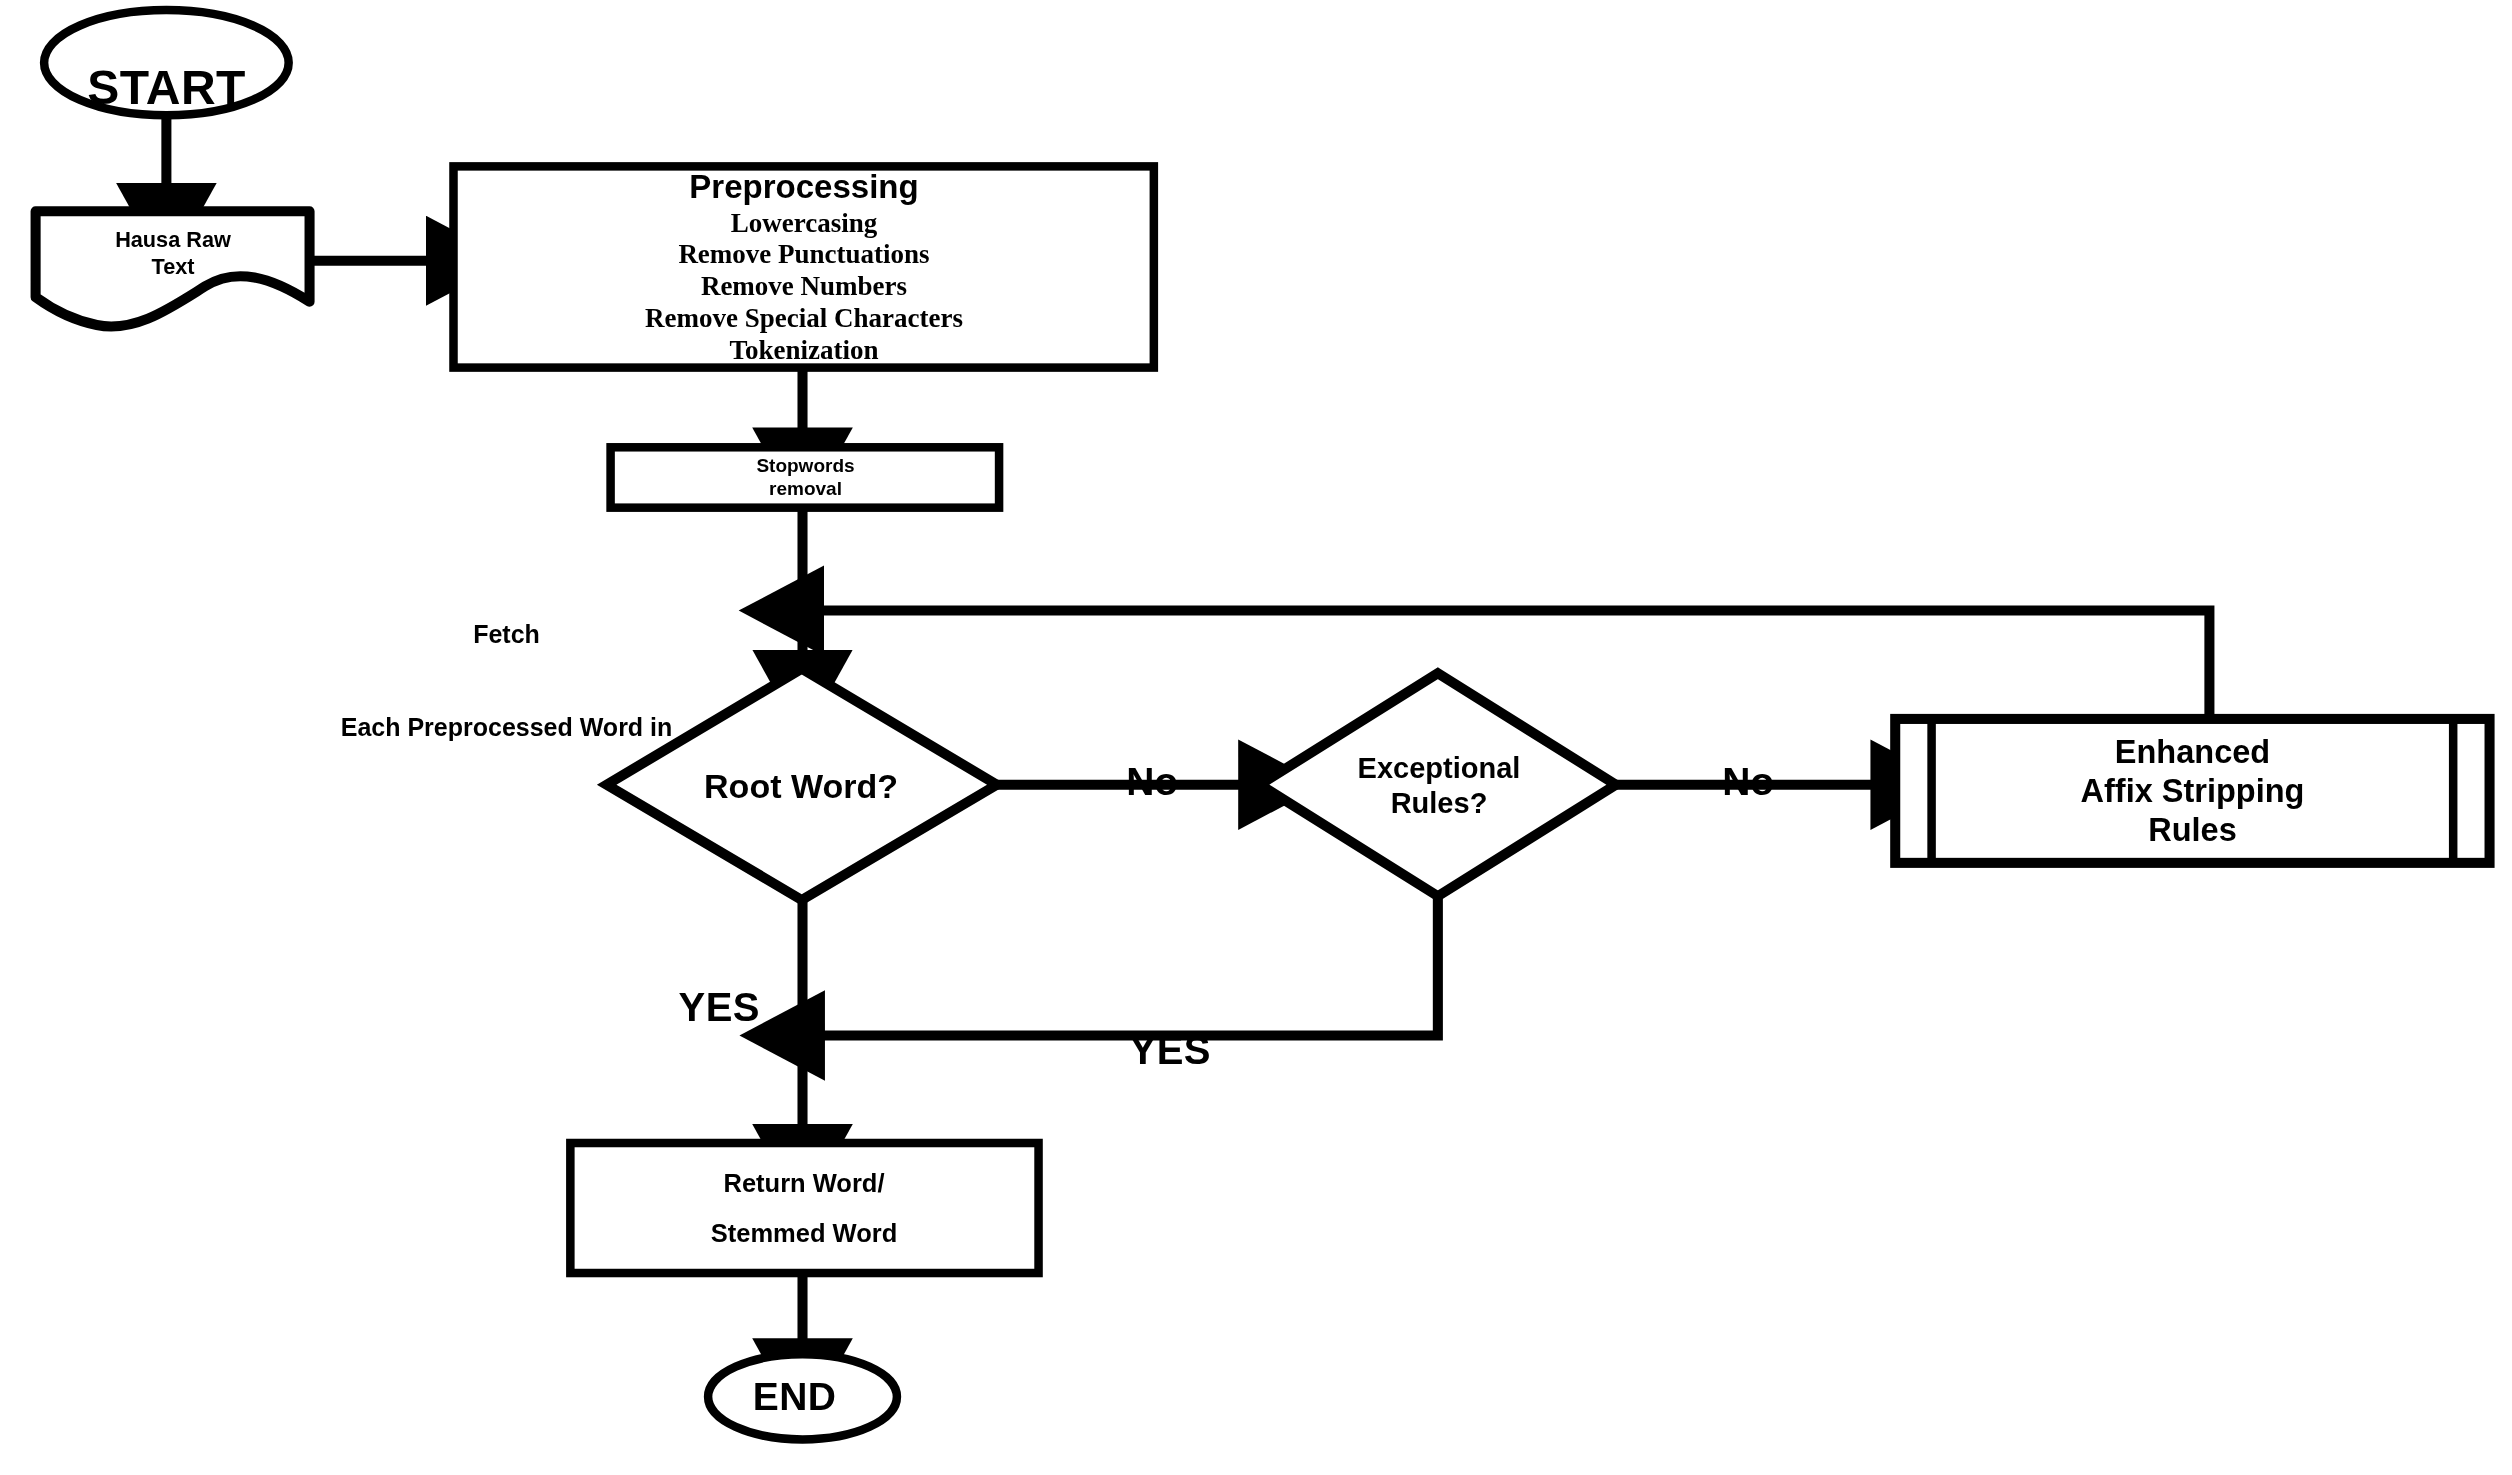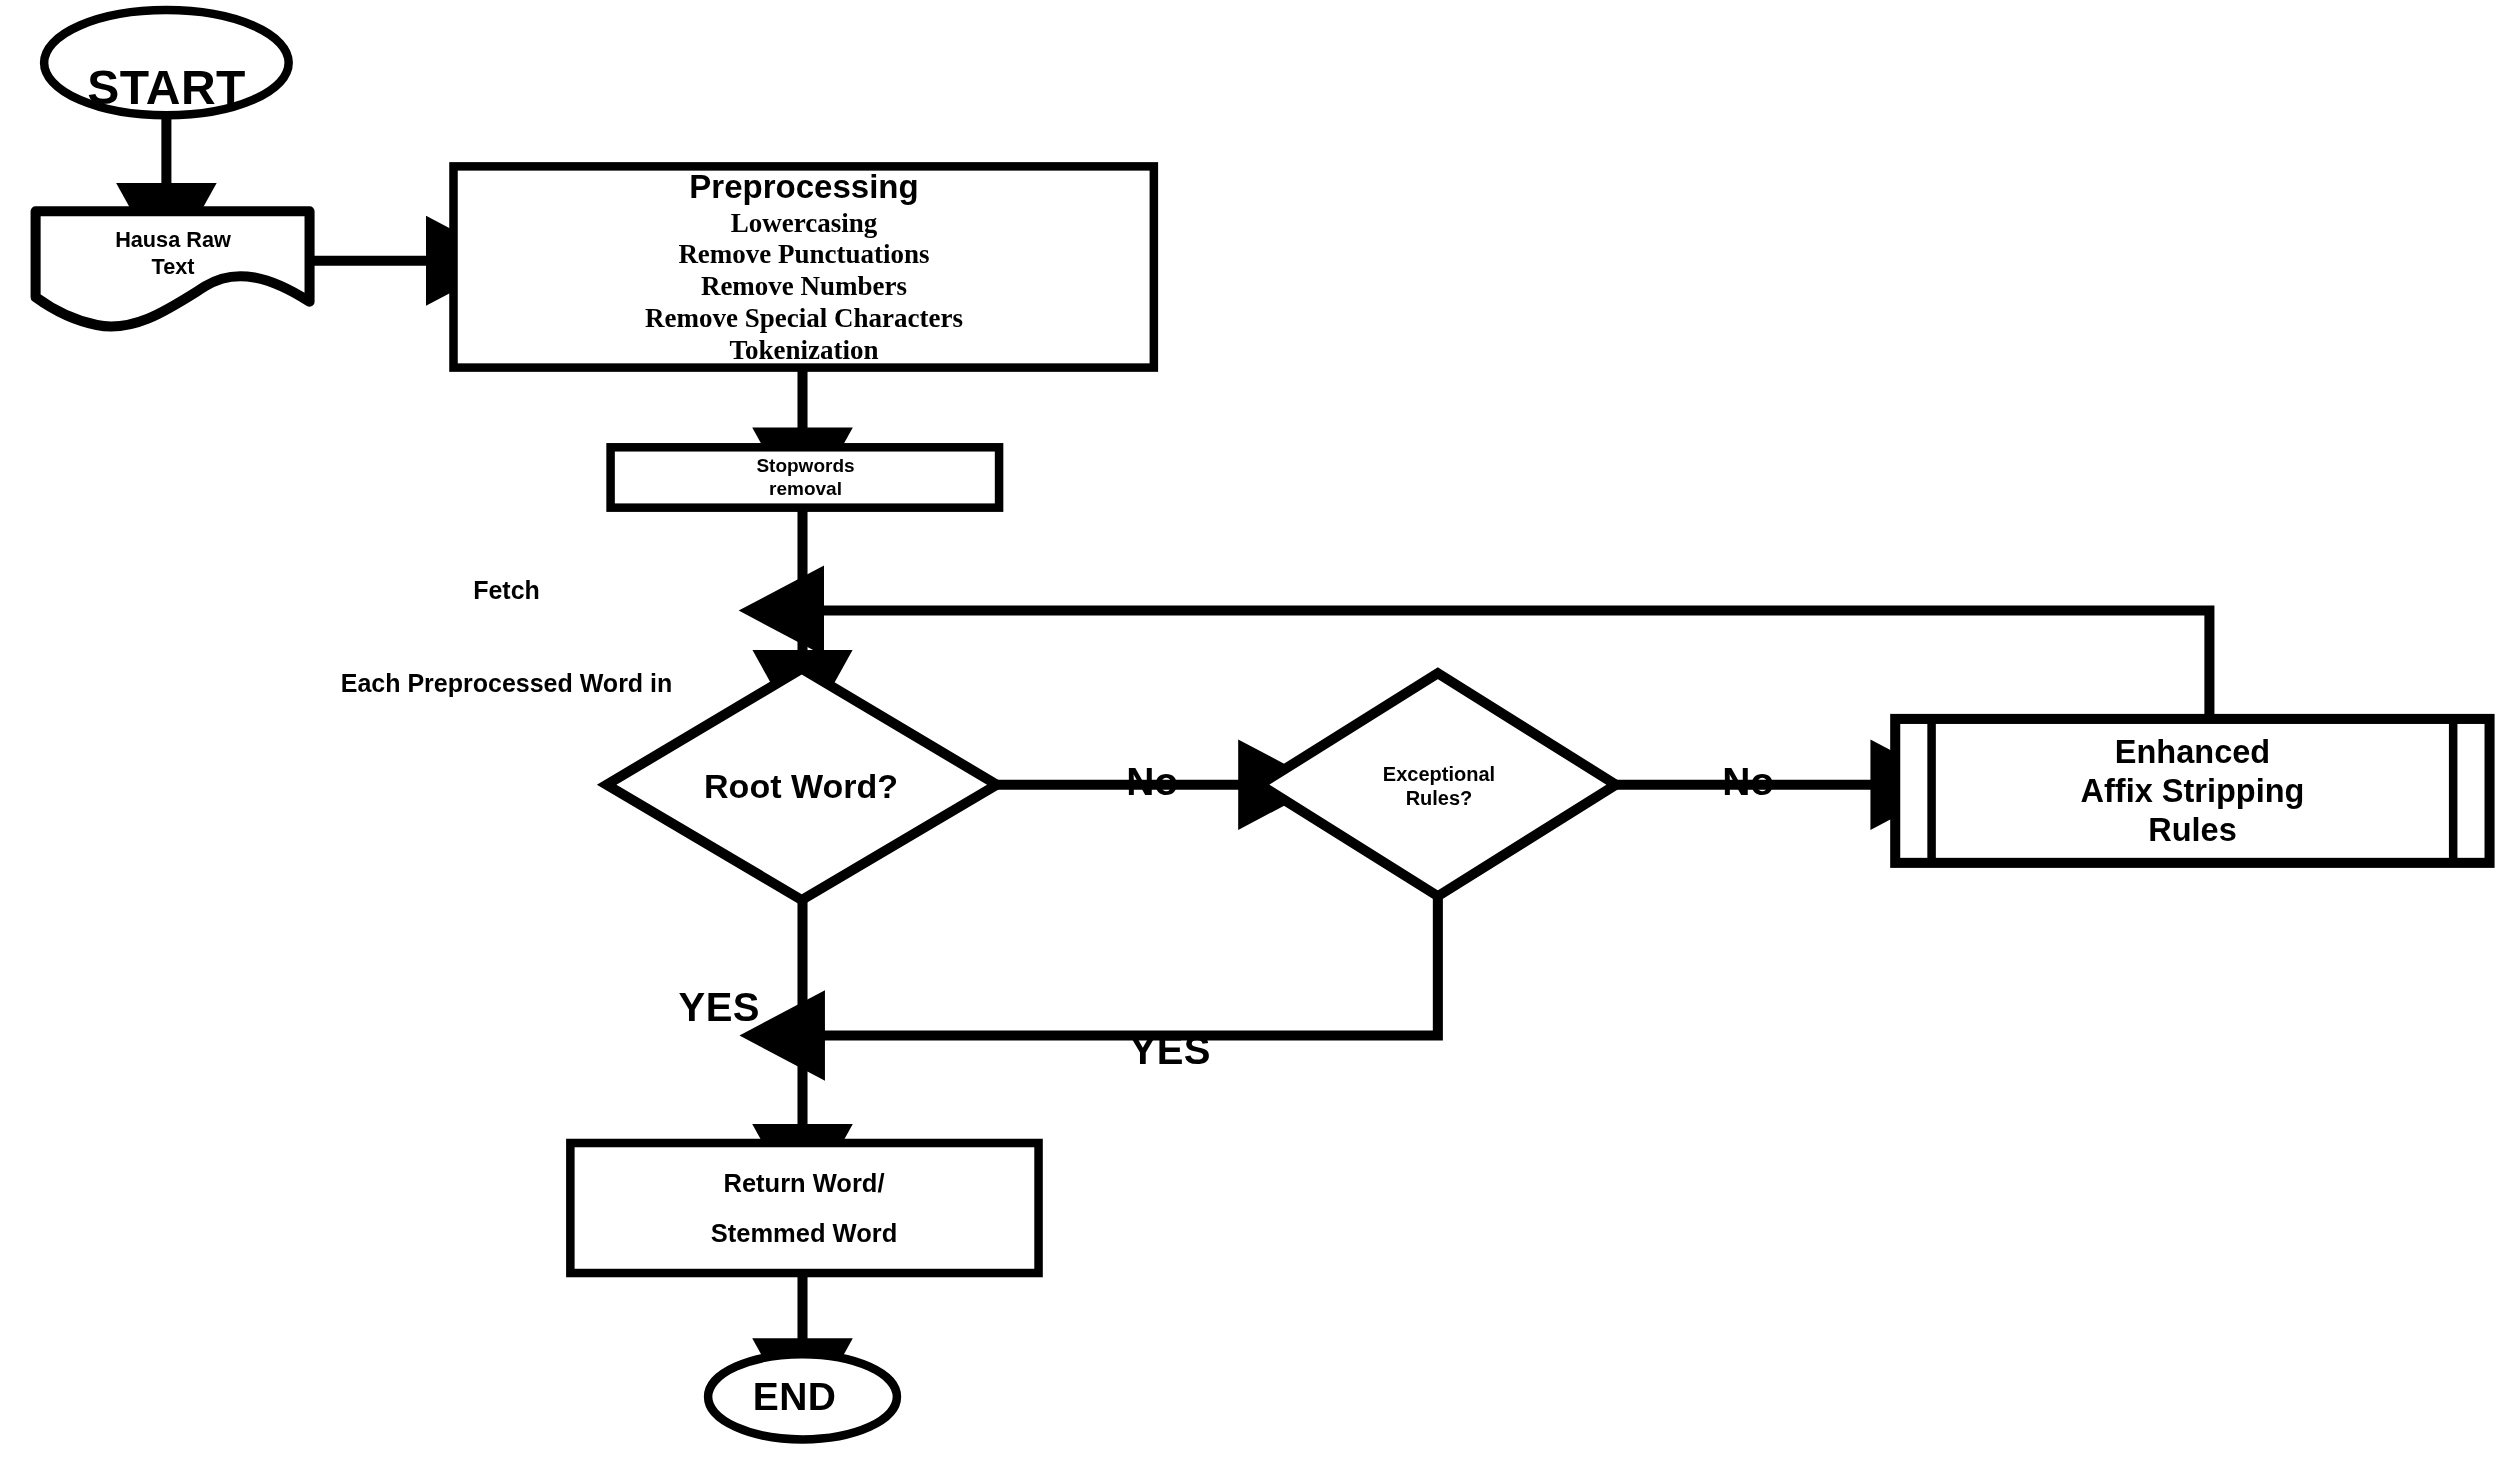--- a/index.html
+++ b/index.html
@@ -46,21 +46,21 @@
     margin-bottom: 1.5px;
   }
   .lbl-prep-item {
     font-size: 27px;
     font-family: "Liberation Serif", serif;
     font-weight: bold;
     line-height: 1.18;
   }
   .lbl-stop    { font-size: 19px; line-height: 1.22; }
   .lbl-diamond { font-size: 34px; line-height: 1.18; }
-  .lbl-diamond-sm { font-size: 20px; line-height: 1.2; }
+  .lbl-diamond-sm { font-size: 29px; line-height: 1.2; }
   .lbl-proc    { font-size: 32.5px; line-height: 1.2; }
   .lbl-return  { font-size: 25.5px; line-height: 1.35; gap: 15px; }
   .edge-label {
     position: absolute;
     color: #000000;
     font-weight: bold;
     white-space: pre;
     text-align: center;
     pointer-events: none;
   }
@@ -143,21 +143,21 @@
     <span class="lbl-prep-item">Remove Numbers</span>
     <span class="lbl-prep-item">Remove Special Characters</span>
     <span class="lbl-prep-item">Tokenization</span>
   </div>
 
   <div class="node-label lbl-stop" style="left:611px; top:447px; width:389px; height:60px;">
     <span>Stopwords</span>
     <span>removal</span>
   </div>
 
-  <div class="edge-label lbl-fetch" style="left:255px; top:512px; width:503px;">
+  <div class="edge-label lbl-fetch" style="left:255px; top:556px; width:503px;">
     <div>Fetch</div>
     <div>Each Preprocessed Word in</div>
   </div>
 
   <div class="node-label lbl-diamond" style="left:646px; top:755px; width:310px; height:62px;">
     <span>Root Word?</span>
   </div>
 
   <div class="edge-label lbl-no" style="left:1053px; top:716px; width:155px;">
     <span>No</span>

